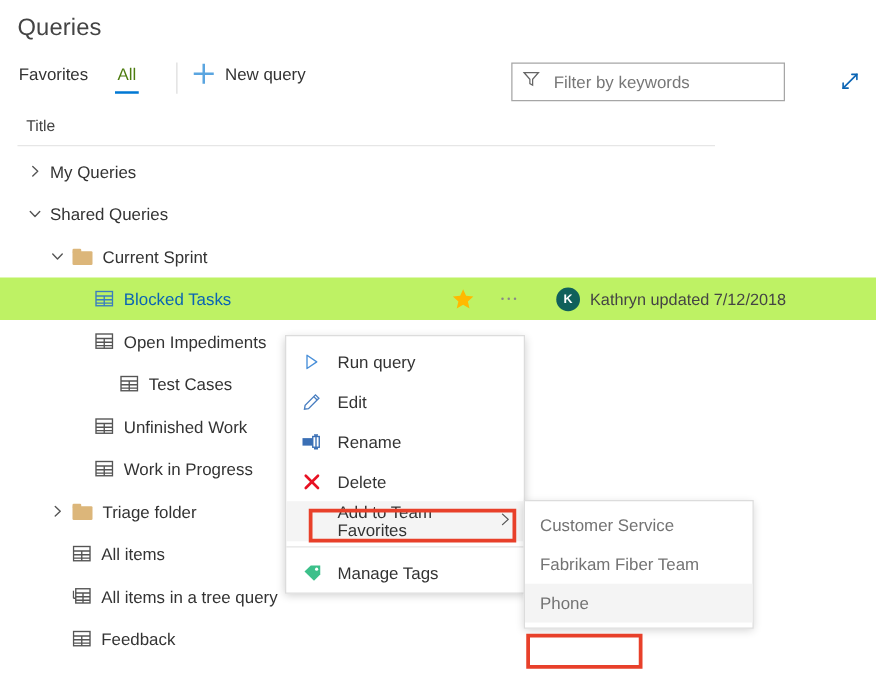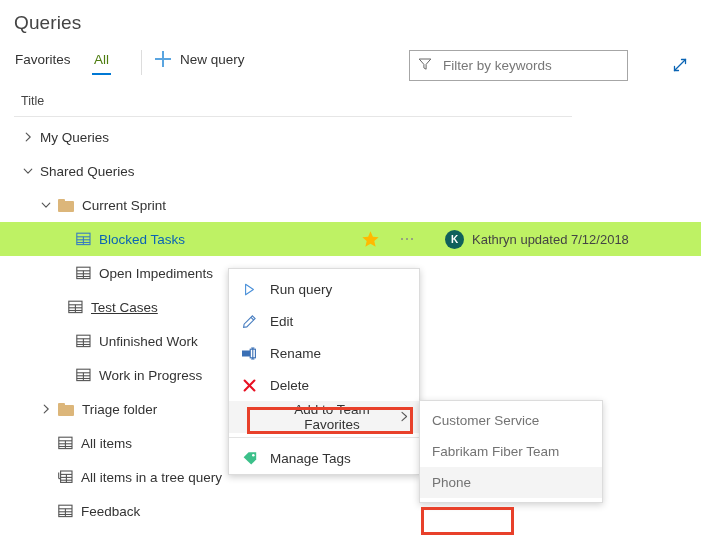--- a/index.html
+++ b/index.html
@@ -140,21 +140,21 @@
     width: 192px;
     background: #ffffff;
     border: 1px solid #dcdcdc;
     box-shadow: 0 2px 7px rgba(0,0,0,.20);
     padding: 4px 0 0 0;
     z-index: 20;
   }
   .menu-item {
     height: 32px; display: flex; align-items: center;
     font-size: 13.5px; color: #333333; padding: 0 10px 0 12px;
-    cursor: pointer; position: relative; text-align: center;
+    cursor: pointer; position: relative;
   }
   .menu-item .mi-icon {
     width: 17px; height: 17px; margin-right: 12px; flex: 0 0 17px;
     display: flex; align-items: center; justify-content: center;
   }
   .menu-item.no-icon { padding-left: 41px; }
   .menu-sep { height: 1px; background: #e3e3e3; margin: 4px 0; }
   #menu-item-add-fav {
     background: #f4f4f4; padding-left: 41px; justify-content: space-between;
   }
@@ -291,21 +291,21 @@
               <line x1="0.8" x2="14" y1="7.8" y2="7.8"></line>
               <line x1="0.8" x2="14" y1="10.5" y2="10.5"></line>
               <line x1="7.4" x2="7.4" y1="4.8" y2="12.6"></line>
             </g>
           </svg>
         </span>
         <span class="node-label">Open Impediments</span>
       </span>
     </div>
     <div class="tree-row">
-      <span class="row-inner" style="margin-left: 68px; text-decoration: underline;">
+      <span class="row-inner" style="margin-left: 96px;">
         <span style="display: flex;">
           <svg width="15" height="14" viewBox="0 0 15 14">
             <g stroke="#555555" stroke-width="1.1" fill="none">
               <rect x="0.8" y="1.2" width="13.2" height="11.4"></rect>
               <line x1="0.8" x2="14" y1="4.8" y2="4.8"></line>
               <line x1="0.8" x2="14" y1="7.8" y2="7.8"></line>
               <line x1="0.8" x2="14" y1="10.5" y2="10.5"></line>
               <line x1="7.4" x2="7.4" y1="4.8" y2="12.6"></line>
             </g>
           </svg>

